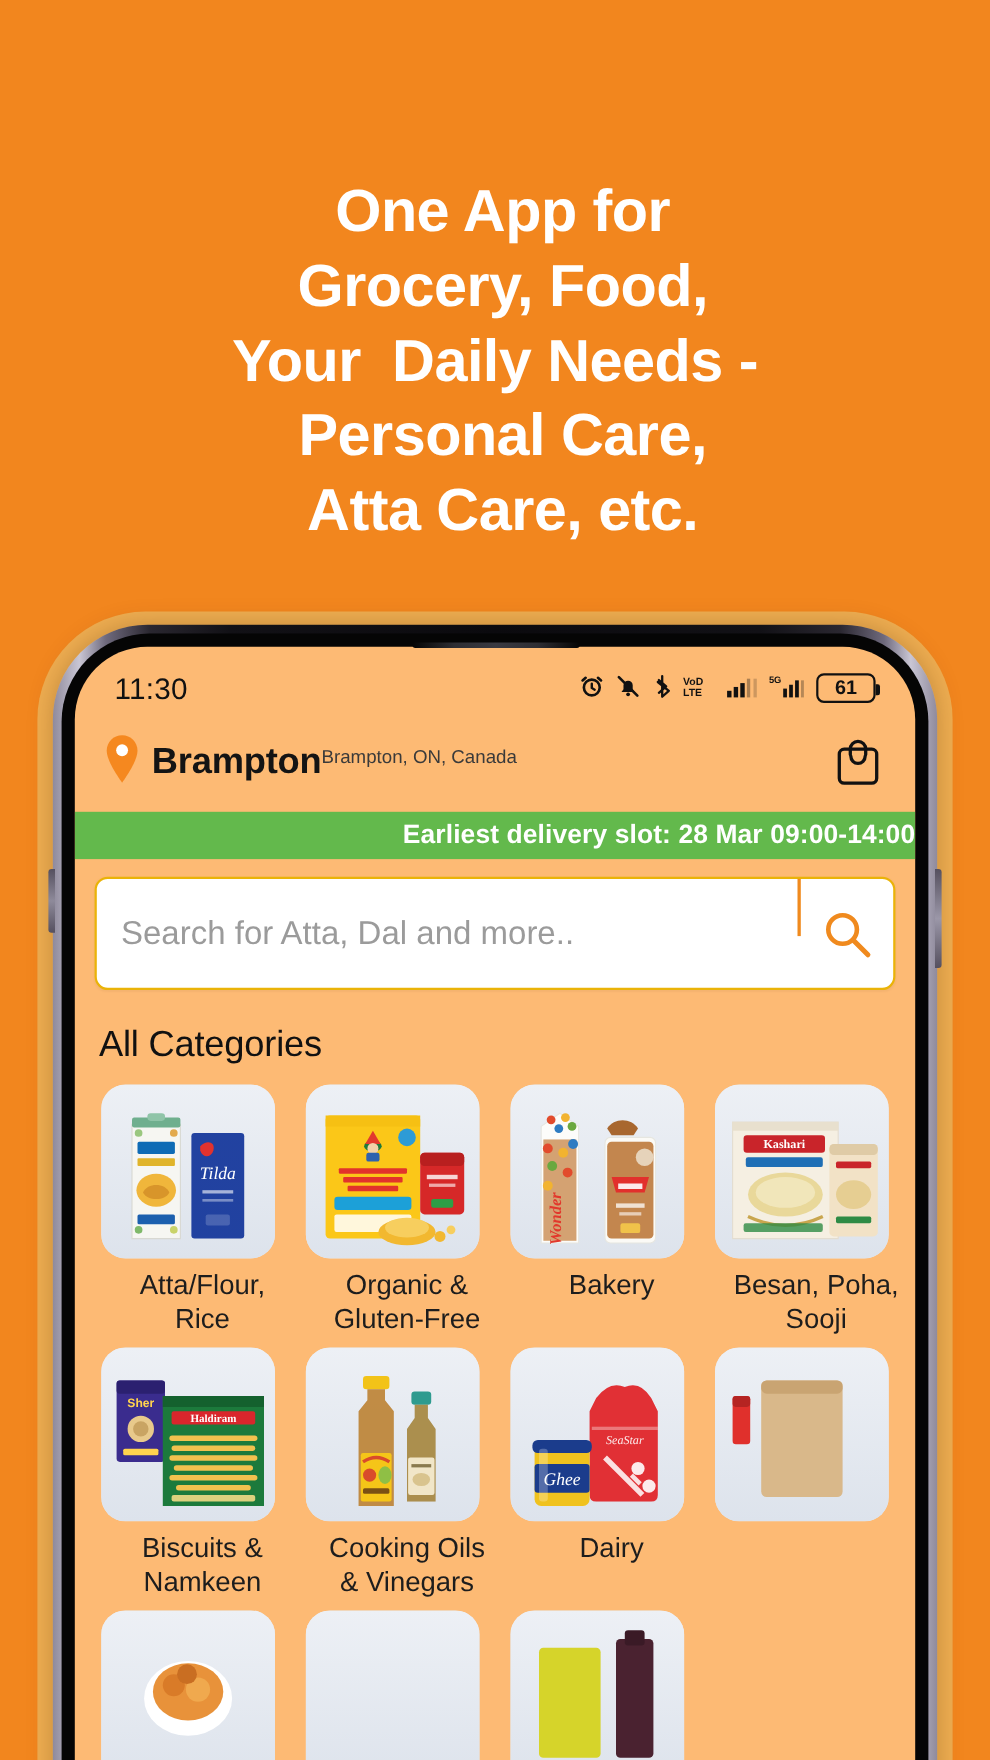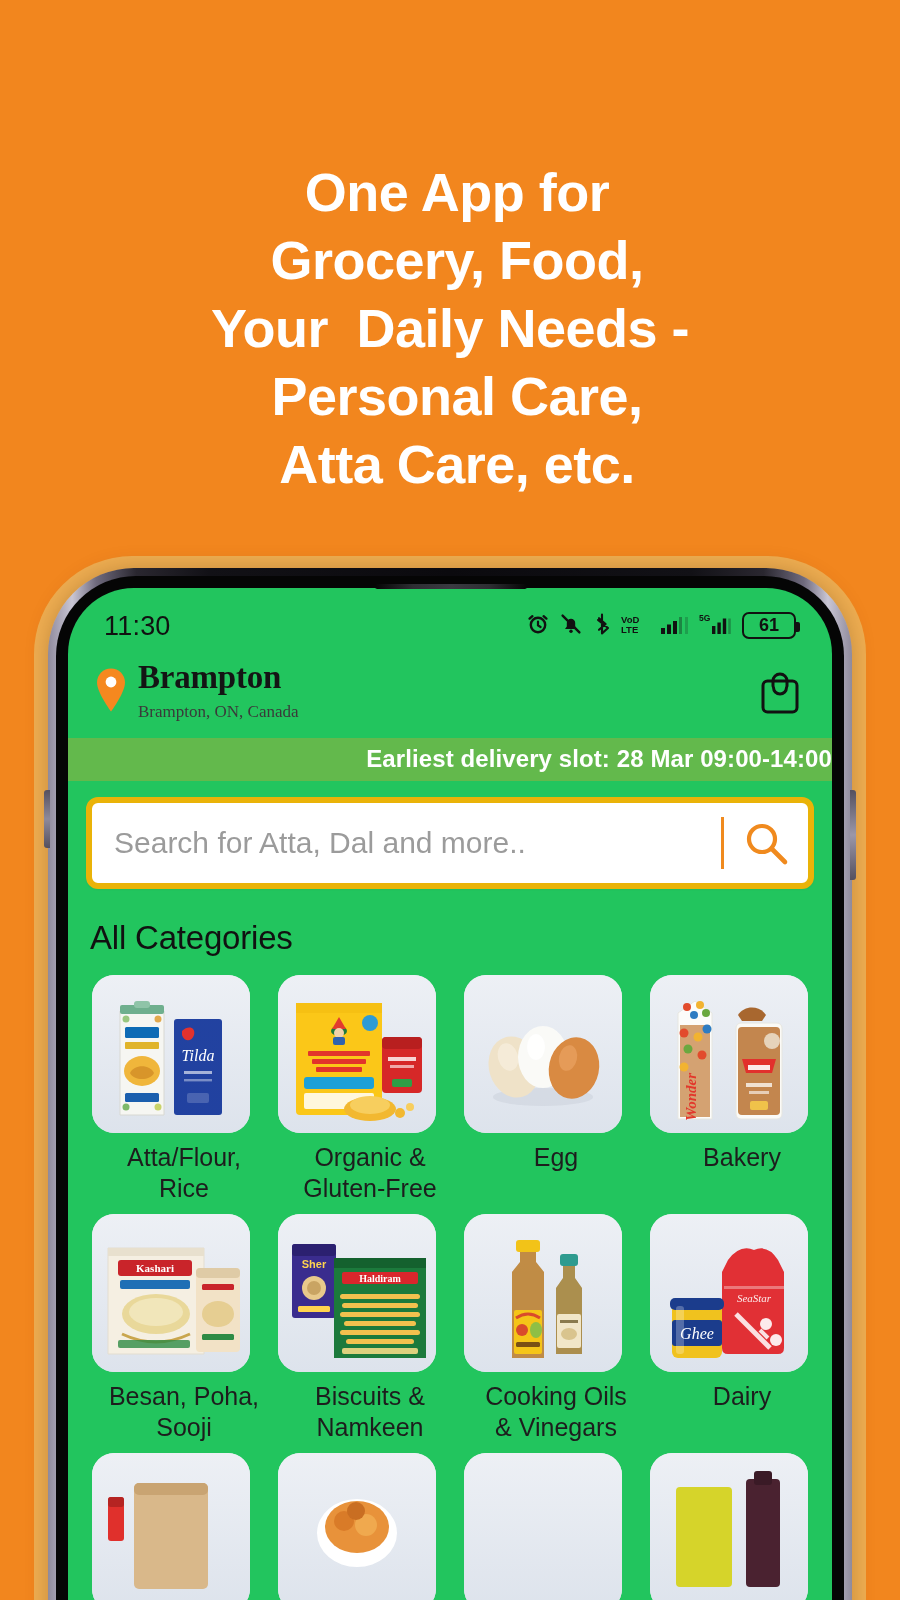--- a/index.html
+++ b/index.html
@@ -68,21 +68,21 @@
     width:6px; height:90px;
     background:linear-gradient(180deg,#55505f,#9b97a8,#55505f);
     border-radius:0 3px 3px 0;
   }
 
   
   .screen{
     position:absolute;
     left:68px; top:588px;
     width:764px; height:1012px;
-    background:#22c55e;
+    background:#fdba74;
     border-radius:66px 66px 0 0;
     overflow:hidden;
     z-index:5;
   }
 
   
   .statusbar{
     position:relative;
     height:62px;
     display:flex; align-items:center;
@@ -111,21 +111,21 @@
     width:4px; height:10px; background:#111; border-radius:0 2px 2px 0;
   }
 
   
   .loc-head{
     display:flex; align-items:center;
     padding:4px 30px 8px 26px;
     height:88px;
   }
   .pin{ width:34px; flex:0 0 34px; margin-right:10px; }
-  .loc-text{ display:flex; flex-direction:column; justify-content:space-between;font-family:Liberation Serif, serif; }
+  .loc-text{ display:flex; flex-direction:row; justify-content:space-between; }
   .loc-city{
     font-size:33px; font-weight:700; color:#141414;
     line-height:38px; letter-spacing:-0.2px;
   }
   .loc-sub{
     font-size:17px; font-weight:400; color:#3a3a3a;
     line-height:29px; margin-top:1px;
   }
   .bag-btn{ margin-left:auto; width:44px; height:46px; }
 
@@ -135,24 +135,24 @@
     color:#FFFFFF;
     font-size:24px; font-weight:600;
     text-align:right;
     padding:7px 0 8px 0;
     letter-spacing:.1px;
   }
 
   
   .search-wrap{ padding:16px 18px 0 18px; }
   .search{
-    height:92px;
-    border:6px solid #eab308;
+    height:103px;
+    border:2px solid #eab308;
     border-radius:12px;
-    display:flex; align-items:center;
+    display:flex; 
     background:#fff;
     box-shadow:0 1px 2px rgba(0,0,0,.04);
   }
   .search-input{
     flex:1;
     border:none; outline:none;
     font-family:"Liberation Sans", sans-serif;
     font-size:30px; color:#9b9b9b;
     padding-left:22px; background:transparent;
   }
@@ -367,35 +367,20 @@
           </g>
           <ellipse cx="92" cy="134" rx="26" ry="12" fill="#F2B830"></ellipse>
           <ellipse cx="92" cy="130" rx="20" ry="9" fill="#F7CE5E"></ellipse>
           <circle cx="122" cy="138" r="5" fill="#F2B830"></circle>
           <circle cx="132" cy="132" r="4" fill="#F7CE5E"></circle>
         </svg>
       </div>
       <div class="cat-label">Organic &amp; Gluten-Free</div>
     </div>
 
-    <div class="cell">
-      <div class="tile">
-        <svg class="art" viewBox="0 0 158 158">
-          <rect width="158" height="158" fill="url(#gTile)"></rect>
-          <ellipse cx="79" cy="122" rx="50" ry="9" fill="#c9d0da" opacity=".5"></ellipse>
-          <ellipse cx="50" cy="92" rx="25" ry="31" fill="#EFE2C8" transform="rotate(-16 50 92)"></ellipse>
-          <ellipse cx="44" cy="82" rx="10" ry="14" fill="#F8F0DE" opacity=".7" transform="rotate(-16 44 82)"></ellipse>
-          <ellipse cx="79" cy="82" rx="25" ry="31" fill="#FAFAF7"></ellipse>
-          <ellipse cx="72" cy="72" rx="9" ry="13" fill="#FFFFFF" opacity=".85"></ellipse>
-          <ellipse cx="110" cy="93" rx="25" ry="31" fill="#D98A42" transform="rotate(12 110 93)"></ellipse>
-          <ellipse cx="104" cy="83" rx="9" ry="13" fill="#E9A263" opacity=".7" transform="rotate(12 104 83)"></ellipse>
-        </svg>
-      </div>
-      <div class="cat-label">Egg</div>
-    </div>
 
     <div class="cell">
       <div class="tile">
         <svg class="art" viewBox="0 0 158 158">
           <rect width="158" height="158" fill="url(#gTile)"></rect>
           <g>
               <path d="M28 38 45 26 62 38 v106 H28 z" fill="#FCFCFA" stroke="#e6e6e0"></path>
             <path d="M30 50 h30 v92 h-30z" fill="#C98B4E" opacity=".9"></path>
             <path d="M30 50 h30 v92 h-30z" fill="#FFFFFF" opacity=".12"></path>
             <circle cx="37" cy="32" r="4" fill="#E24B2C"></circle>

